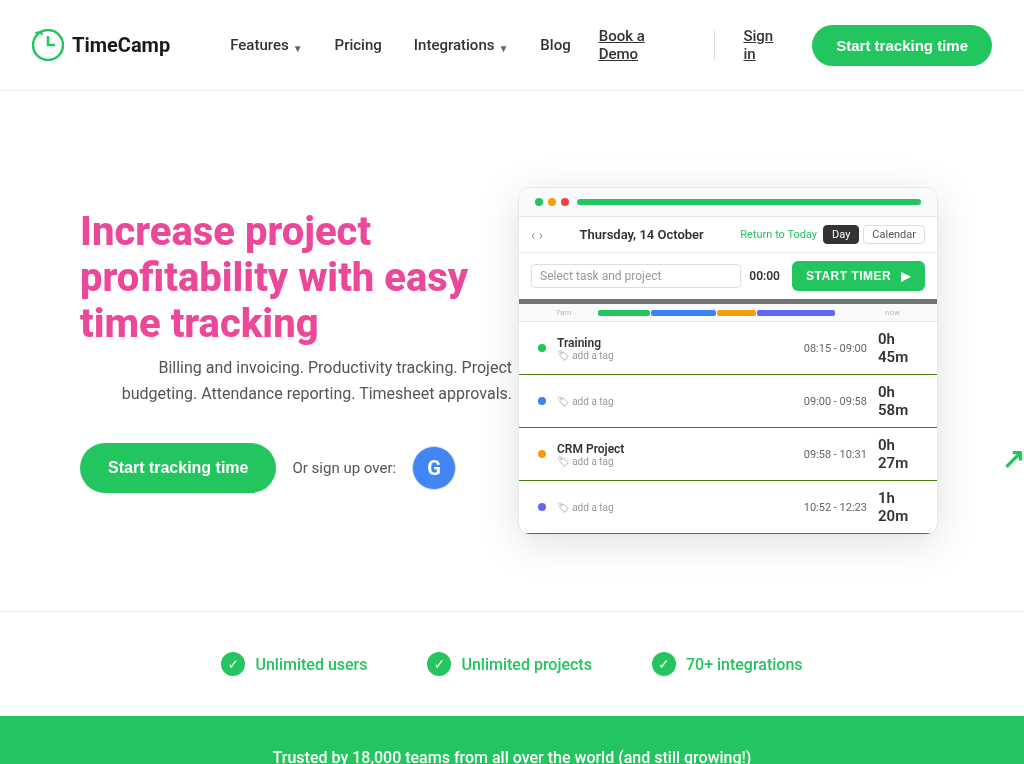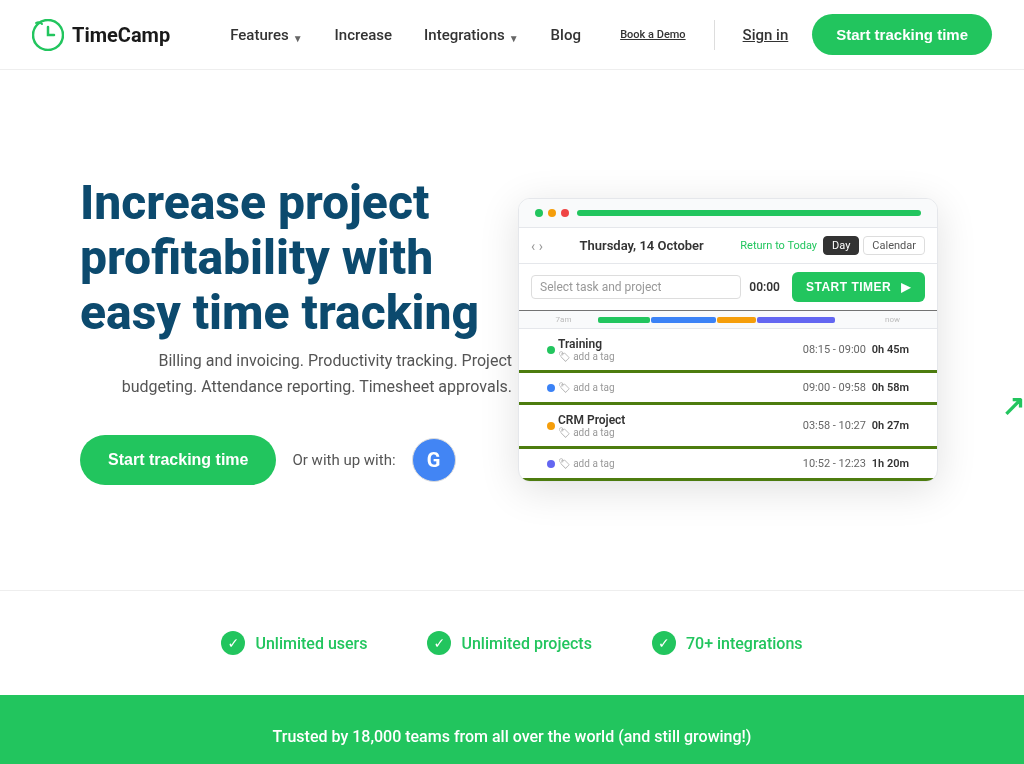--- a/index.html
+++ b/index.html
@@ -1,42 +1,42 @@
 <!DOCTYPE html>
 <html><head>
   <meta charset="utf-8">
   <style>
     * { margin: 0; padding: 0; box-sizing: border-box; }
     body { font-family: -apple-system, BlinkMacSystemFont, 'Segoe UI', Roboto, sans-serif; color: #1a1a1a; background: #fff; overflow-x: hidden; }
 
     
     .navbar {
-      display: flex; align-items: center; padding: 0 32px; height: 70px;
+      display: flex; align-items: center; padding: 0 32px; height: 91px;
       border-bottom: 1px solid #eee; background: #fff; position: sticky; top: 0; z-index: 100;
     }
     .logo { display: flex; align-items: center; gap: 8px; text-decoration: none; margin-right: 48px; }
     .logo-icon { width: 32px; height: 32px; }
     .logo-text { font-size: 20px; font-weight: 700; color: #1a1a1a; }
     .nav-links { display: flex; align-items: center; gap: 8px; flex: 1; }
     .nav-item { display: flex; align-items: flex-end; gap: 4px; padding: 8px 12px; cursor: pointer; font-size: 15px; color: #333; text-decoration: none; font-weight: 500; }
     .nav-chevron { font-size: 10px; color: #666; }
     .nav-right { display: flex; align-items: center; gap: 8px; }
-    .book-demo { padding: 8px 16px; font-size: 11px; color: #333; cursor: pointer; font-weight: 500; }
+    .book-demo { padding: 8px 16px; font-size: 15px; color: #333; cursor: pointer; font-weight: 500; }
     .nav-divider { width: 1px; height: 30px; background: #ddd; margin: 0 4px; }
     .sign-in { padding: 8px 16px; font-size: 15px; color: #333; cursor: pointer; font-weight: 500; }
     .cta-btn-nav {
       background: #22c55e; color: #fff; border: none; border-radius: 50px;
       padding: 12px 24px; font-size: 15px; font-weight: 600; cursor: pointer;
       white-space: nowrap;
     }
 
     
     .hero { display: flex; align-items: center; padding: 60px 80px 40px 80px; min-height: 520px; position: relative; overflow: hidden; }
     .hero-left { flex: 1; max-width: 460px; }
-    .hero-title { font-size: 48px; font-weight: 800; line-height: 1.15; color: #0c4a6e; margin-bottom: 8px; }
+    .hero-title { font-size: 40px; font-weight: 800; line-height: 1.15; color: #ec4899; margin-bottom: 8px; }
     .hero-subtitle { font-size: 16px; color: #555; line-height: 1.6; margin-bottom: 36px; text-align: right; }
     .hero-actions { display: flex; align-items: center; gap: 16px; margin-bottom: 20px; }
     .cta-btn-hero {
       background: #22c55e; color: #fff; border: none; border-radius: 50px;
       padding: 16px 28px; font-size: 16px; font-weight: 600; cursor: pointer;
     }
     .signup-text { font-size: 15px; color: #555; }
     .google-btn {
       width: 44px; height: 44px; border-radius: 50%; border: 1px solid #ddd;
       background: #4285f4; display: flex; align-items: center; justify-content: center;
@@ -68,21 +68,21 @@
       border-bottom: 1px solid #e5e7eb; font-size: 12px; color: #666;
     }
     .mockup-nav-arrows { color: #999; font-size: 14px; }
     .mockup-return { color: #22c55e; font-size: 11px; cursor: pointer; }
     .mockup-view-btns { display: flex; gap: 4px; }
     .mockup-view-btn { padding: 2px 8px; border: 1px solid #ddd; border-radius: 4px; font-size: 11px; cursor: pointer; color: #555; }
     .mockup-view-btn.active { background: #333; color: #fff; border-color: #333; }
 
     .mockup-timer-row {
       padding: 8px 12px; display: flex; align-items: center; gap: 8px;
-      border-bottom: 1px solid #737373;
+      border-bottom: 5px solid #737373;
     }
     .mockup-task-input {
       flex: 1; font-size: 12px; color: #999; padding: 4px 8px;
       border: 1px solid #ddd; border-radius: 4px;
     }
     .mockup-time { font-size: 12px; color: #333; font-weight: 600; margin-right: 4px; }
     .start-timer-btn {
       background: #22c55e; color: #fff; border: none; border-radius: 6px;
       padding: 8px 14px; font-size: 12px; font-weight: 700; cursor: pointer;
       display: flex; align-items: center; gap: 10px; letter-spacing: 0.5px;
@@ -94,29 +94,29 @@
     }
     .timeline-marker { font-size: 8px; color: #bbb; flex: 1; text-align: center; }
     .timeline-bars { display: flex; gap: 1px; flex: 4; }
     .tbar { height: 6px; border-radius: 2px; }
     .tbar-green { background: #22c55e; width: 20%; }
     .tbar-yellow { background: #f59e0b; width: 15%; }
     .tbar-blue { background: #3b82f6; width: 25%; }
 
     .mockup-entries { }
     .mockup-entry {
-      padding: 8px 28px; display: flex; align-items: center; gap: 3px;
-      border-bottom: 3px solid #4d7c0f; font-size: 12px;
+      padding: 8px 19px; display: flex; align-items: center; gap: 11px;
+      border-bottom: 1px solid #4d7c0f; font-size: 12px;
     }
     .entry-dot { width: 8px; height: 8px; border-radius: 50%; flex-shrink: 0; }
     .entry-info { flex: 1; }
     .entry-name { font-weight: 600; color: #333; font-size: 12px; }
     .entry-sub { color: #999; font-size: 10px; }
     .entry-time { color: #666; font-size: 11px; }
-    .entry-duration { color: #333; font-weight: 600; font-size: 11px; width: 40px; text-align: right; }
+    .entry-duration { color: #333; font-weight: 600; font-size: 15px; width: 40px; }
 
     
     .arrow-decor {
       position: absolute; bottom: 60px; left: 490px;
       font-size: 28px; color: #22c55e; font-weight: 900;
     }
 
     
     .features-row {
       display: flex; justify-content: center; align-items: center; gap: 60px;
@@ -143,21 +143,21 @@
       <path d="M10 5 C10 5 7 2 4 4" stroke="#22c55e" stroke-width="2" stroke-linecap="round" fill="none"></path>
     </svg>
     <span class="logo-text">TimeCamp</span>
   </a>
   <div class="nav-links">
     <a class="nav-item" href="#">
       <span>Features</span>
       <span class="nav-chevron">▼</span>
     </a>
     <a class="nav-item" href="#">
-      <span>Increase</span>
+      <span>Pricing</span>
     </a>
     <a class="nav-item" href="#">
       <span>Integrations</span>
       <span class="nav-chevron">▼</span>
     </a>
     <a class="nav-item" href="#">
       <span>Blog</span>
     </a>
   </div>
   <div class="nav-right">
@@ -167,21 +167,21 @@
     <button class="cta-btn-nav">Start tracking time</button>
   </div>
 </nav>
 
 <section class="hero">
   <div class="hero-left">
     <h1 class="hero-title">Increase project profitability with easy time tracking</h1>
     <p class="hero-subtitle">Billing and invoicing. Productivity tracking. Project budgeting. Attendance reporting. Timesheet approvals.</p>
     <div class="hero-actions">
       <button class="cta-btn-hero">Start tracking time</button>
-      <span class="signup-text">Or with up with:</span>
+      <span class="signup-text">Or sign up over:</span>
       <div class="google-btn">G</div>
     </div>
   </div>
 
   <div class="hero-right">
     <div class="app-mockup">
 
       <div class="mockup-header">
         <div class="mockup-dots">
           <div class="dot dot-green"></div>
@@ -238,21 +238,21 @@
     </div>
     <span class="entry-time">09:00 - 09:58</span>
     <span class="entry-duration">0h 58m</span>
   </div>
           <div class="mockup-entry">
     <div class="entry-dot" style="background:#f59e0b"></div>
     <div class="entry-info">
       <div class="entry-name">CRM Project</div>
       <div class="entry-sub">🏷 add a tag</div>
     </div>
-    <span class="entry-time">03:58 - 10:27</span>
+    <span class="entry-time">09:58 - 10:31</span>
     <span class="entry-duration">0h 27m</span>
   </div>
           <div class="mockup-entry">
     <div class="entry-dot" style="background:#6366f1"></div>
     <div class="entry-info">
       <div class="entry-sub">🏷 add a tag</div>
     </div>
     <span class="entry-time">10:52 - 12:23</span>
     <span class="entry-duration">1h 20m</span>
   </div>

